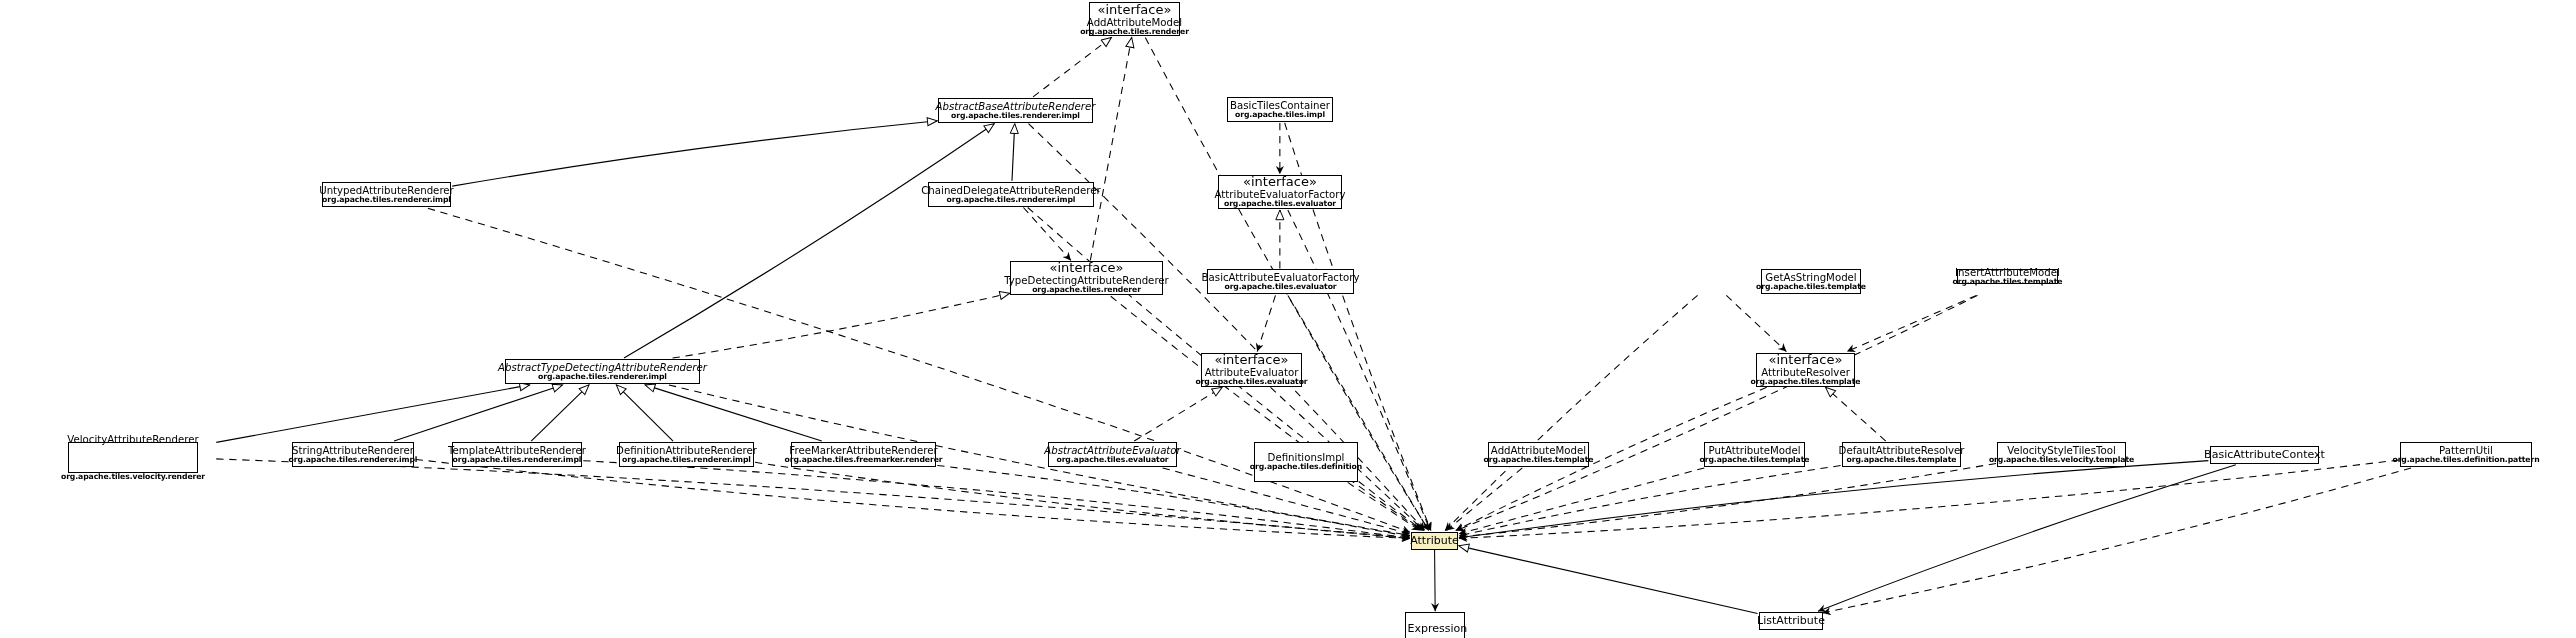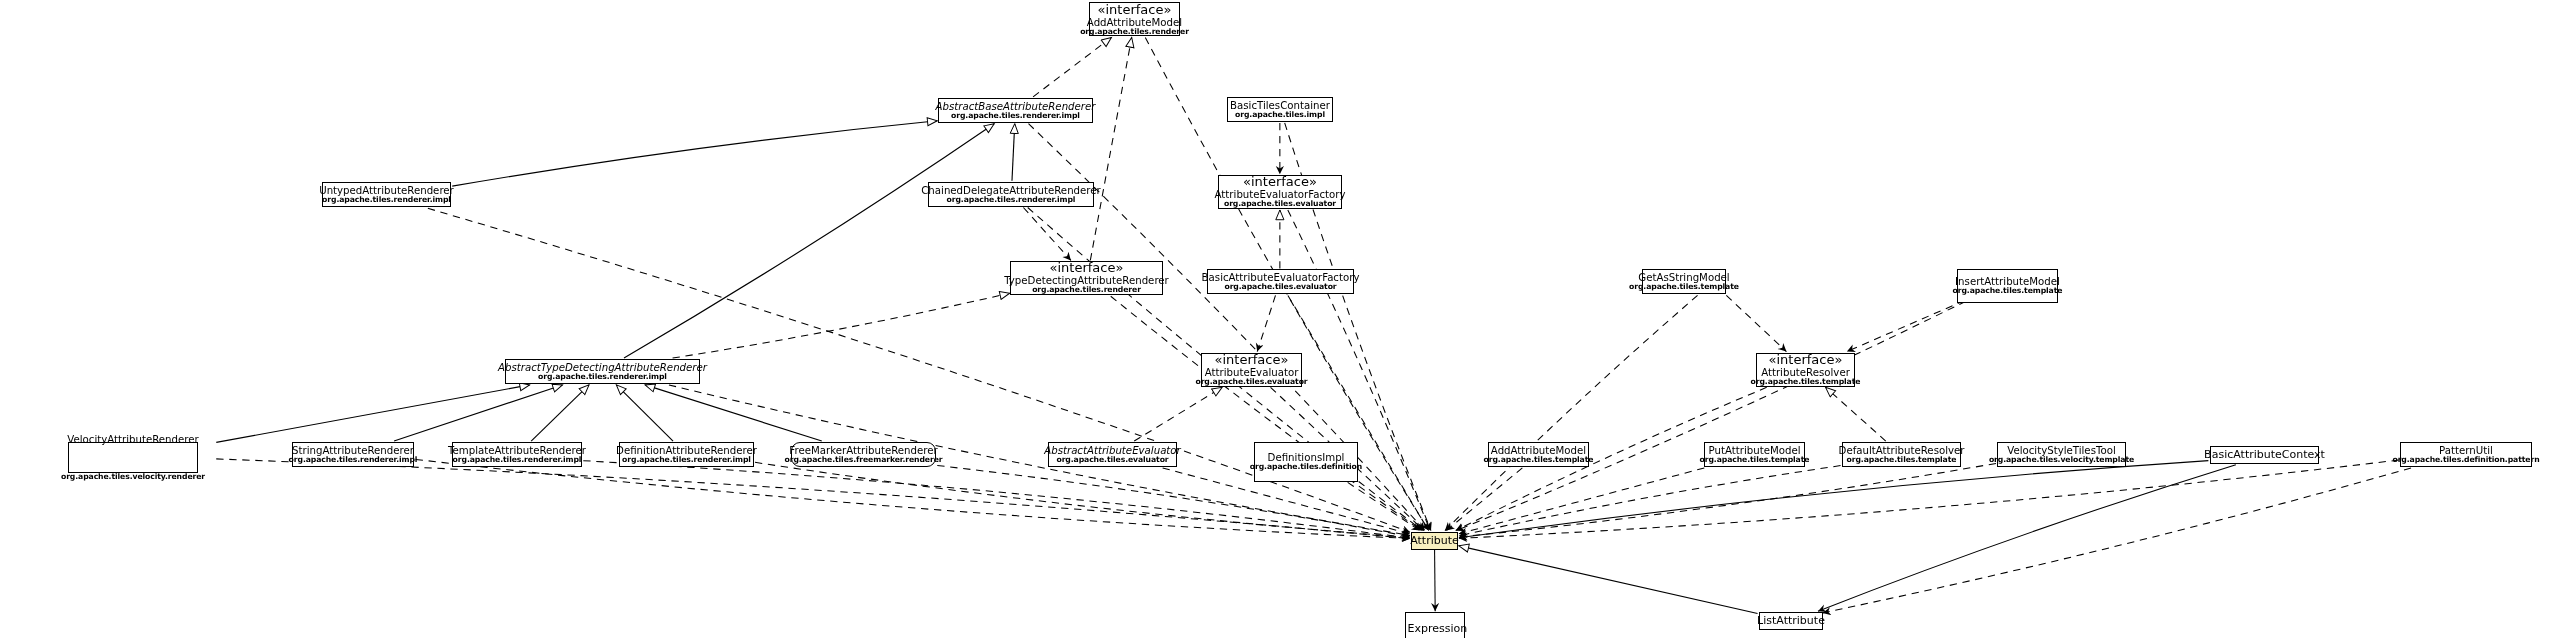--- a/index.html
+++ b/index.html
@@ -143,25 +143,25 @@
     </div>
     <div class="node" style="left: 1010px; top: 261px; width: 153px; height: 34px;">
       <div class="stereo">«interface»</div>
       <div class="cname">TypeDetectingAttributeRenderer</div>
       <div class="pkg">org.apache.tiles.renderer</div>
     </div>
     <div class="node" style="left: 1207px; top: 269px; width: 147px; height: 25px;">
       <div class="cname">BasicAttributeEvaluatorFactory</div>
       <div class="pkg">org.apache.tiles.evaluator</div>
     </div>
-    <div class="node" style="left: 1642px; top: 269px; width: 84px; height: 25px;">
+    <div class="node" style="left: 1761px; top: 269px; width: 100px; height: 25px;">
       <div class="cname">GetAsStringModel</div>
       <div class="pkg">org.apache.tiles.template</div>
     </div>
-    <div class="node" style="left: 1957px; top: 269px; width: 101px; height: 34px;">
+    <div class="node" style="left: 1957px; top: 269px; width: 101px; height: 15px;">
       <div class="cname">InsertAttributeModel</div>
       <div class="pkg">org.apache.tiles.template</div>
     </div>
     <div class="node abstract" style="left: 505px; top: 359px; width: 195px; height: 25px;">
       <div class="cname">AbstractTypeDetectingAttributeRenderer</div>
       <div class="pkg">org.apache.tiles.renderer.impl</div>
     </div>
     <div class="node" style="left: 1201px; top: 353px; width: 101px; height: 34px;">
       <div class="stereo">«interface»</div>
       <div class="cname">AttributeEvaluator</div>
@@ -181,21 +181,21 @@
       <div class="pkg">org.apache.tiles.renderer.impl</div>
     </div>
     <div class="node" style="left: 452px; top: 442px; width: 130px; height: 25px;">
       <div class="cname">TemplateAttributeRenderer</div>
       <div class="pkg">org.apache.tiles.renderer.impl</div>
     </div>
     <div class="node" style="left: 619px; top: 442px; width: 135px; height: 25px;">
       <div class="cname">DefinitionAttributeRenderer</div>
       <div class="pkg">org.apache.tiles.renderer.impl</div>
     </div>
-    <div class="node" style="left: 791px; top: 442px; width: 145px; height: 25px; border-radius: 9px;">
+    <div class="node" style="left: 791px; top: 442px; width: 145px; height: 25px;">
       <div class="cname">FreeMarkerAttributeRenderer</div>
       <div class="pkg">org.apache.tiles.freemarker.renderer</div>
     </div>
     <div class="node abstract" style="left: 1048px; top: 442px; width: 129px; height: 25px;">
       <div class="cname">AbstractAttributeEvaluator</div>
       <div class="pkg">org.apache.tiles.evaluator</div>
     </div>
     <div class="node" style="left: 1254px; top: 442px; width: 104px; height: 40px;">
       <div class="cname">DefinitionsImpl</div>
       <div class="pkg">org.apache.tiles.definition</div>

